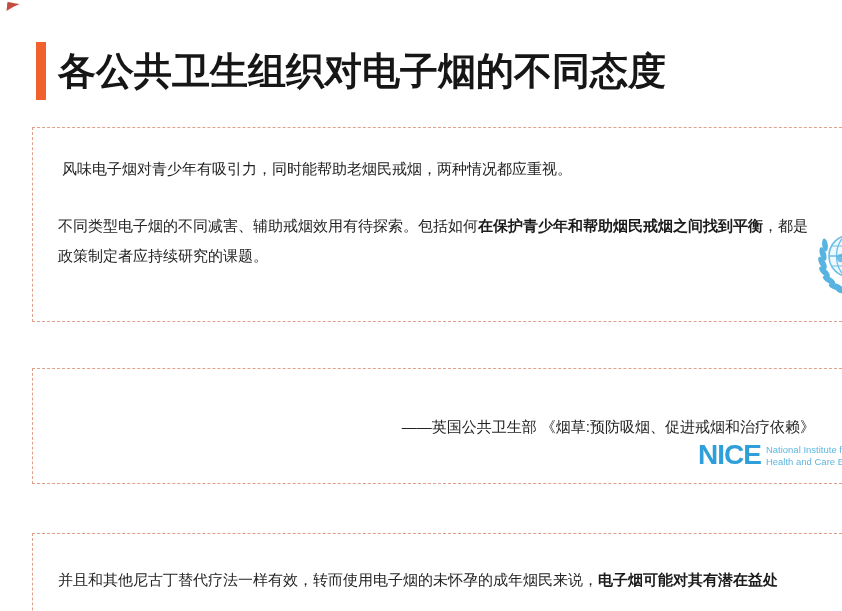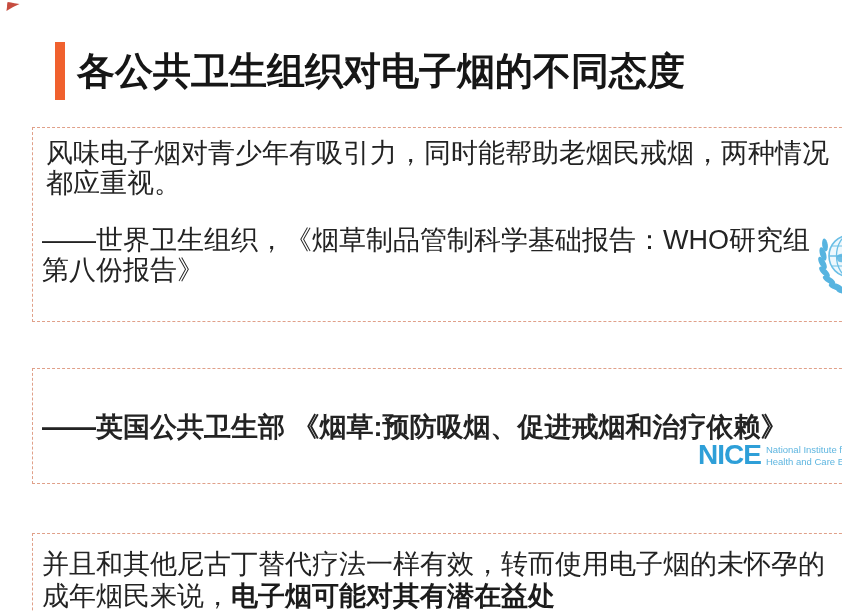--- a/index.html
+++ b/index.html
@@ -23,21 +23,21 @@
     border-top: 4px solid #c0392b;
     border-right: 6px solid transparent;
     border-bottom: 5px solid transparent;
     transform: rotate(8deg);
     opacity: .9;
   }
 
   
   .title-row {
     position: absolute;
-    left: 55px;
+    left: 36px;
     top: 42px;
     display: flex;
     align-items: center;
   }
   .accent-bar {
     width: 10px;
     height: 58px;
     background: #f0612e;
     flex: 0 0 auto;
   }
@@ -54,38 +54,38 @@
   
   .card {
     position: absolute;
     left: 32px;
     width: 830px;            
     box-sizing: border-box;
     border: 1.5px dashed #e0a089;
     background: #ffffff;
     padding: 0 30px 0 9px;
   }
-  .card p { margin: 0; font-size: 27px; line-height: 30px; color: #232323; }
+  .card p { margin: 16px; font-size: 15px; line-height: 30px; color: #232323; }
   .b { font-weight: 700; color: #1b1b1b; }
 
   .card-who   { top: 127px; height: 195px; }
   .card-phe   { top: 368px; height: 116px; }
   .card-adult { top: 533px; height: 122px; }
 
   .card-who .para1 { padding-top: 10px; padding-left: 4px; }
   .card-who .para2 { margin-top: 27px; }
   .card-who .attribution { margin-top: 27px; }
 
   .card-phe .quote { padding-top: 12px; }
   .card-phe .attribution { margin-top: 43px; }
 
   .card-adult .quote { padding-top: 14px; line-height: 32px; }
 
   .attribution { color: #1b1b1b; }
-  .attribution.bold { font-weight: 700; }
+  .attribution.bold { font-weight: 400; text-align: right; }
 
   
   .who-emblem {
     position: absolute;
     left: 806px;
     top: 226px;
     width: 80px;
     height: 74px;
   }
 
@@ -119,21 +119,21 @@
 
 <div class="corner-mark"></div>
 
 <div class="title-row">
   <div class="accent-bar"></div>
   <h1 class="page-title">各公共卫生组织对电子烟的不同态度</h1>
 </div>
 
 <div class="card card-who">
   <p class="para1">风味电子烟对青少年有吸引力，同时能帮助老烟民戒烟，两种情况都应重视。</p>
-  <p class="attribution">——世界卫生组织，《烟草制品管制科学基础报告：WHO研究组第八份报告》</p>
+  <p class="para2"><span>不同类型电子烟的不同减害、辅助戒烟效用有待探索。包括如何</span><span class="b">在保护青少年和帮助烟民戒烟之间找到平衡</span><span>，都是政策制定者应持续研究的课题。</span></p>
 </div>
 
 <svg class="who-emblem" viewBox="0 0 80 74" aria-hidden="true">
 
   <circle cx="44" cy="30" r="21" fill="#eef8fd" stroke="#6bbfe6" stroke-width="1.6"></circle>
   <ellipse cx="44" cy="30" rx="13.5" ry="21" fill="none" stroke="#6bbfe6" stroke-width="1.3"></ellipse>
   <ellipse cx="44" cy="30" rx="6" ry="21" fill="none" stroke="#6bbfe6" stroke-width="1.2"></ellipse>
   <line x1="23" y1="30" x2="65" y2="30" stroke="#6bbfe6" stroke-width="1.3"></line>
   <line x1="25.5" y1="20" x2="62.5" y2="20" stroke="#6bbfe6" stroke-width="1.2"></line>
   <line x1="25.5" y1="40" x2="62.5" y2="40" stroke="#6bbfe6" stroke-width="1.2"></line>

